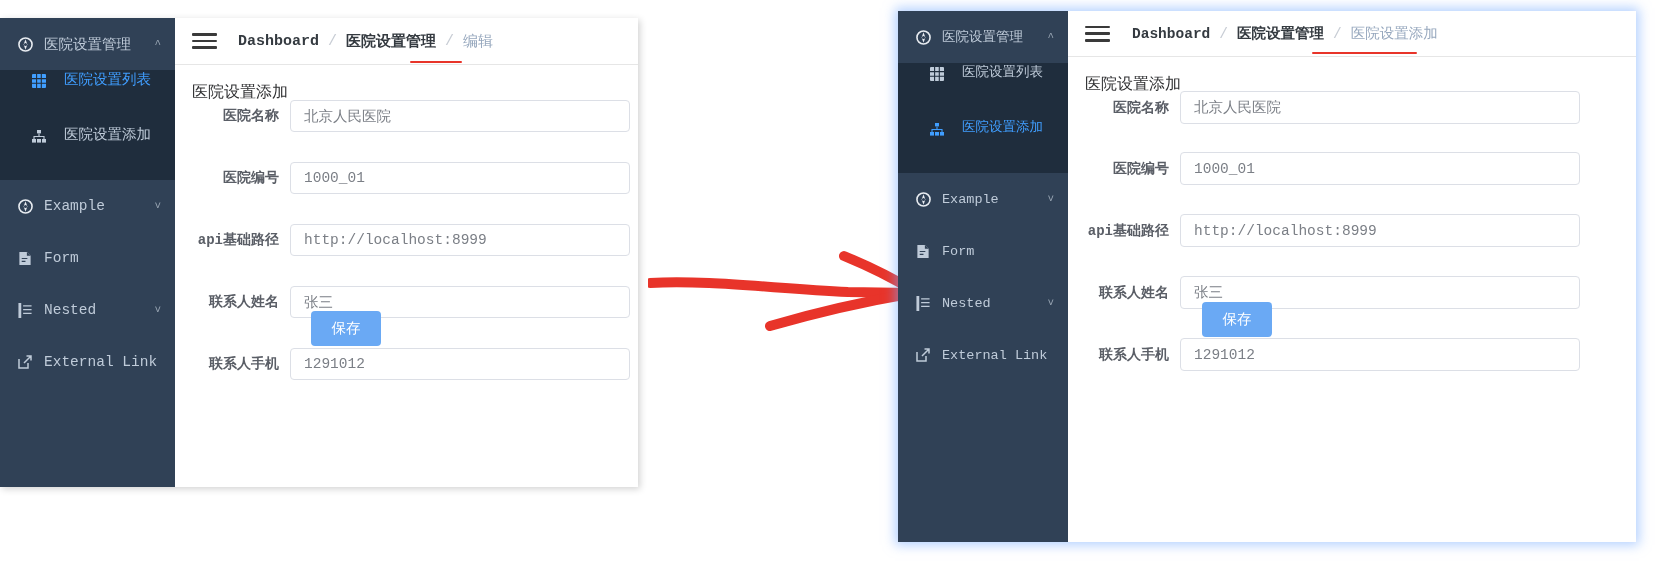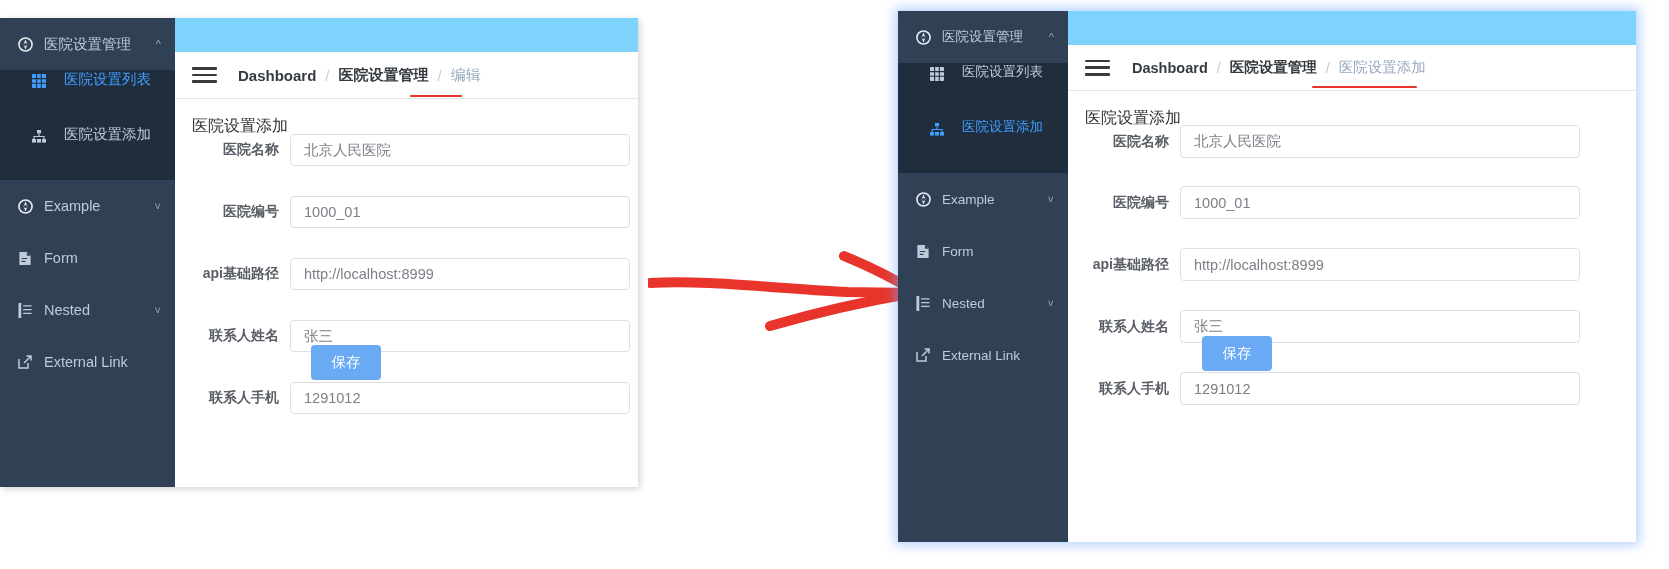--- a/index.html
+++ b/index.html
@@ -6,21 +6,21 @@
   body{
     width:1669px;height:569px;
     background:#ffffff;
     font-family:"Liberation Sans","DejaVu Sans",sans-serif;
     overflow:hidden;position:relative;
   }
 
   
   .panel{position:absolute;overflow:hidden;background:#fff;}
 
-  .panel-inner{position:absolute;inset:0;display:flex;overflow:hidden;background:#7dd3fc;}
+  .panel-inner{position:absolute;inset:0;display:flex;overflow:hidden;background:#737373;font-family:Liberation Mono, monospace;}
 
   
   .sidebar{
     background:#304156;
     flex:0 0 auto;
     height:100%;
     box-sizing:border-box;
     overflow:hidden;
     position:relative;
   }
@@ -40,21 +40,21 @@
   }
   .sb-item.active{color:#409eff;}
   .sb-icon{
     flex:0 0 auto;display:flex;align-items:center;justify-content:center;
     color:#bfcbd9;
   }
   .sb-item.active .sb-icon{color:#409eff;}
   .sb-arrow{flex:0 0 auto;color:#9aa7b5;}
 
   
-  .main{flex:1 1 auto;height:100%;position:relative;background:#fff;overflow:hidden;margin-top:34px;}
+  .main{flex:1 1 auto;height:100%;position:relative;background:#fff;overflow:hidden;}
   .navbar{
     box-sizing:border-box;
     display:flex;align-items:center;
     border-bottom:1px solid #e6e6e6;
     background:#fff;
     position:relative;
     white-space:nowrap;
   }
   .hamburger{display:flex;flex-direction:column;justify-content:space-between;flex:0 0 auto;}
   .hamburger span{display:block;background:#3a3a3a;border-radius:1px;}

